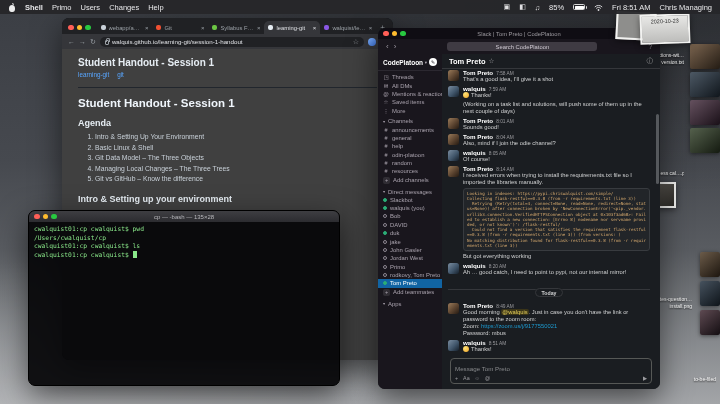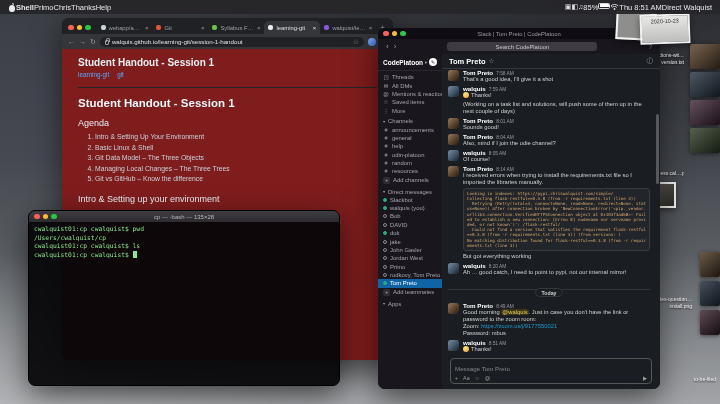--- a/index.html
+++ b/index.html
@@ -7,21 +7,21 @@
   .screen{position:relative;width:720px;height:404px;overflow:hidden;
     background:
       radial-gradient(70% 55% at 8% 100%, rgba(255,255,255,.20), transparent 65%),
       radial-gradient(120% 80% at 90% 0%, rgba(0,0,0,.30), transparent 60%),
       linear-gradient(180deg,#3b3e44 0%,#46494f 40%,#595c61 62%,#7e8185 80%,#a3a5a8 100%);}
 
   
   .menubar{position:absolute;left:0;top:0;right:0;height:14px;background:rgba(38,38,42,.96);
     display:flex;align-items:center;justify-content:space-between;padding:0 8px;z-index:50;
     color:#e8e8ea;font-size:7.5px;}
-  .mb-left,.mb-right{display:flex;align-items:flex-start;}
+  .mb-left,.mb-right{display:flex;align-items:center;gap:9px;}
   .mb-app{font-weight:bold;}
   .apple{width:8px;height:9px;position:relative;display:inline-block;}
   .apple::before{content:"";position:absolute;left:1px;top:2px;width:6px;height:7px;background:#ececec;border-radius:50% 50% 42% 42%;}
   .apple::after{content:"";position:absolute;left:3.5px;top:0;width:2px;height:2px;background:#ececec;border-radius:0 100% 0 100%;}
   .mb-ic{font-size:7px;color:#e0e0e2;}
   .batt{position:relative;width:12px;height:6px;border:1px solid #d8d8d8;border-radius:1.5px;display:inline-block;}
   .batt i{position:absolute;left:.5px;top:.5px;bottom:.5px;width:9px;background:#fff;border-radius:.5px;display:block;}
   .batt::after{content:"";position:absolute;right:-3px;top:1px;width:1.5px;height:2.5px;background:#d8d8d8;border-radius:0 1px 1px 0;}
 
   
@@ -43,27 +43,27 @@
   .tab-x{font-size:6px;flex:0 0 auto;}
   .newtab{color:#9aa0a6;font-size:8px;padding:0 4px;align-self:center;}
   .toolbar{height:15px;background:#35363a;display:flex;align-items:center;gap:4px;padding:0 6px;flex:0 0 auto;}
   .nav-ic{color:#9aa0a6;font-size:7px;}
   .urlbar{flex:1;height:10px;background:#202124;border-radius:5px;display:flex;align-items:center;gap:3px;padding:0 5px;min-width:0;}
   .lock{width:4px;height:4.5px;border:1px solid #9aa0a6;border-radius:1px;position:relative;margin-top:1.5px;flex:0 0 auto;}
   .lock::before{content:"";position:absolute;left:.2px;top:-2.6px;width:2.2px;height:2.4px;border:1px solid #9aa0a6;border-bottom:none;border-radius:2px 2px 0 0;}
   .url-t{flex:1;min-width:0;overflow:hidden;white-space:nowrap;color:#dfe1e5;font-size:6.2px;}
   .star{color:#9aa0a6;font-size:7px;}
   .avatar-chip{width:8px;height:8px;border-radius:50%;background:linear-gradient(135deg,#7fb3ff,#3b6fd4);flex:0 0 auto;}
-  .page{flex:1;background:#7f1d1d;padding:8px 16px;color:#c9d1d9;overflow:hidden;}
+  .page{flex:1;background:#404040;padding:8px 16px;color:#c9d1d9;overflow:hidden;}
   .site-title{font-size:10px;font-weight:bold;color:#e6edf3;}
   .hdr-links{margin-top:3px;display:flex;gap:8px;}
   .plink{color:#58a6ff;font-size:6.3px;}
   .page hr{border:none;border-top:1px solid #21262d;margin:9px 0;}
   .page h1{font-size:11.5px;color:#f0f6fc;margin:2px 0 6px;font-weight:bold;}
-  .page h2{font-size:9px;color:#e6edf3;margin:9px 0 4px;font-weight:normal;}
+  .page h2{font-size:9px;color:#e6edf3;margin:9px 0 4px;font-weight:bold;}
   .agenda{padding-left:17px;font-size:6.8px;line-height:10.5px;}
   .clone-link{font-size:8px;font-weight:bold;margin-top:8px;color:#58a6ff;}
   .steps{padding-left:17px;font-size:6.8px;line-height:10px;margin-top:3px;}
   .steps code{font-family:"DejaVu Sans Mono",monospace;background:#161b22;padding:0 2px;border-radius:2px;font-size:6.4px;}
 
   
   .term{left:28px;top:210px;width:312px;height:176px;background:rgba(6,6,8,.94);z-index:20;display:flex;flex-direction:column;border:1px solid #000;}
   .term-tb{height:11px;background:linear-gradient(#3e3e42,#2c2c30);border-radius:6px 6px 0 0;display:flex;align-items:center;padding:0 5px;position:relative;flex:0 0 auto;}
   .term-tb .traffic{position:relative;z-index:2;}
   .term-title{position:absolute;left:0;right:0;text-align:center;font-size:6px;color:#b8b8bc;}
@@ -152,39 +152,39 @@
 </head>
 <body>
 
 <div class="screen">
 
   <div class="menubar">
     <div class="mb-left">
       <span class="apple"></span>
       <span class="mb-app">Shell</span>
       <span>Primo</span>
-      <span>Chris</span>
-      <span>Thanks</span>
+      <span>Users</span>
+      <span>Changes</span>
       <span>Help</span>
     </div>
     <div class="mb-right">
       <span class="mb-ic">▣</span>
       <span class="mb-ic">◧</span>
       <span class="mb-ic">♫</span>
       <span>85%</span>
       <span class="batt">
           <i></i>
         </span>
       <svg width="9" height="7">
         <path d="M0.8 3 A5.2 5.2 0 0 1 8.2 3" fill="none" stroke="#e0e0e2" stroke-width="0.9"></path>
         <path d="M2.2 4.5 A3 3 0 0 1 6.8 4.5" fill="none" stroke="#e0e0e2" stroke-width="0.9"></path>
         <circle cx="4.5" cy="6" r="0.9" fill="#e0e0e2"></circle>
       </svg>
-      <span>Thu 8:51 AM</span>
-      <span>Direct Walquist</span>
+      <span>Fri 8:51 AM</span>
+      <span>Chris Managing</span>
     </div>
   </div>
 
   <div class="win browser">
     <div class="tabstrip">
       <div class="traffic">
         <span class="tl red"></span>
         <span class="tl yel"></span>
         <span class="tl grn"></span>
       </div>

